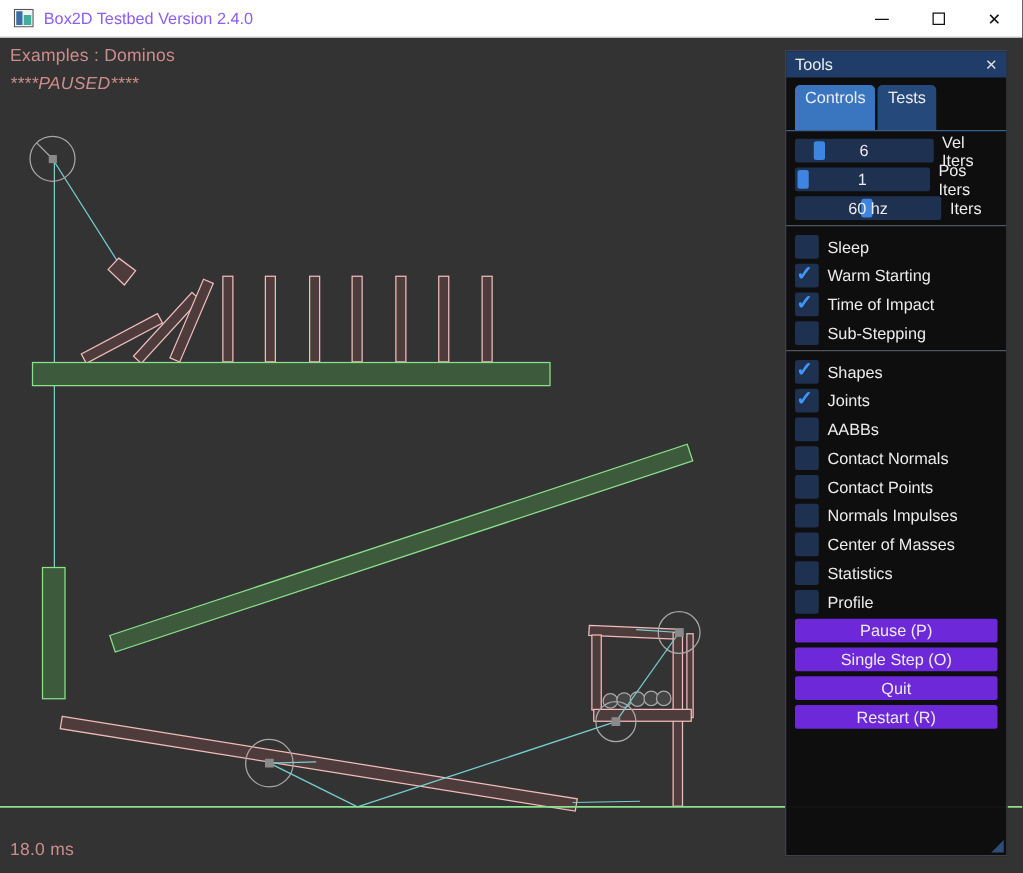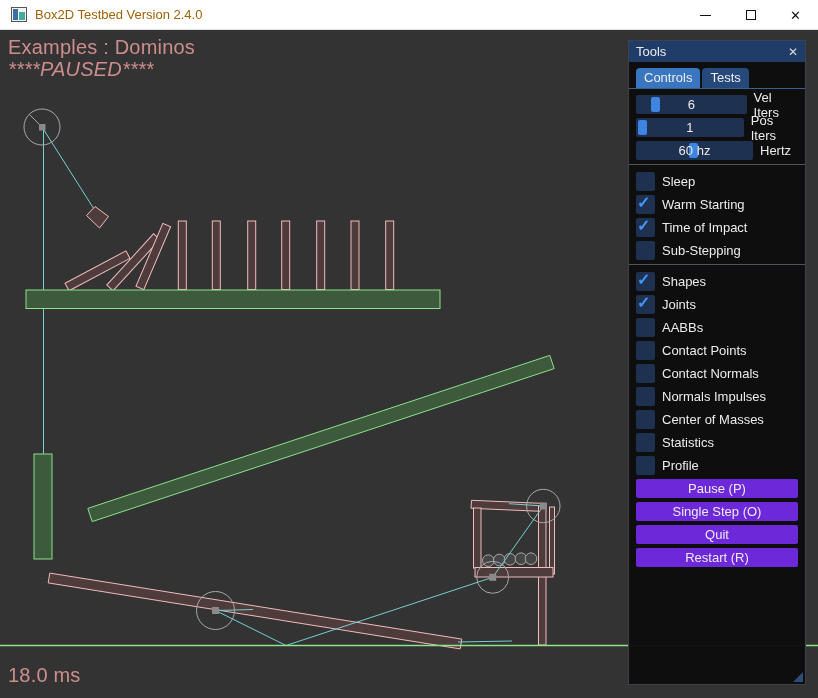--- a/index.html
+++ b/index.html
@@ -2,50 +2,50 @@
 <html><head>
 <meta charset="utf-8">
 <style>
   * { margin:0; padding:0; box-sizing:border-box; }
   html,body { width:818px; height:698px; overflow:hidden; }
   body { position:relative; background:#333333; font-family:"Liberation Sans", sans-serif; }
 
   
   #titlebar { position:absolute; left:0; top:0; width:818px; height:30px; background:#ffffff; display:flex; align-items:center; z-index:30; border-bottom:1px solid #e0e0e0;}
   #app-icon { width:16px; height:15px; margin-left:11px; }
-  #window-title { font-size:13px; color:#a16207; margin-left:8px; }
+  #window-title { font-size:13px; color:#8b5cf6; margin-left:8px; }
   #win-controls { position:absolute; right:0; top:0; height:30px; display:flex; }
   .win-btn { width:45px; height:30px; display:flex; align-items:center; justify-content:center; color:#111; }
   .glyph-min { width:11px; border-top:1px solid #111; display:block; }
   .glyph-max { width:10px; height:10px; border:1.2px solid #111; display:block; }
   .glyph-close { font-size:13px; line-height:1; }
 
   
   #scene { position:absolute; left:0; top:0; width:818px; height:698px; z-index:1; }
-  .scene-label { position:absolute; font-size:20px; color:#ce8d8d; z-index:5; letter-spacing:0.2px; }
+  .scene-label { position:absolute; font-size:14px; color:#ce8d8d; z-index:5; letter-spacing:0.2px; }
   #example-label { left:8px; top:36px; }
   #paused-label  { left:8px; top:58px;font-style:italic; }
   #frame-time    { left:8px; bottom:11px; }
 
   .sp { fill:#4e3c3c; stroke:#f0bcbc; stroke-width:1; }
   .sg { fill:#3d5a3d; stroke:#8be28b; stroke-width:1; }
   .gc { fill:none; stroke:#a8a8a8; stroke-width:1; }
   .ball { fill:#454545; stroke:#a8a8a8; stroke-width:1; }
   .joint { stroke:#76cfcf; stroke-width:1; fill:none; }
   .anchor { fill:#8a8a8a; }
 
   
   #panel { position:absolute; left:628px; top:40px; width:178px; height:645px; background:rgba(13,13,13,0.97); border:1px solid #3f4049; z-index:20; color:#ececec; font-size:13px; }
   #panel-titlebar { height:21px; background:#1f3d68; display:flex; align-items:center; padding:0 7px;gap:32px; }
   #panel-title { flex:1; font-size:13px; }
   #panel-close { font-size:12px; color:#dcdcdc; cursor:default; }
   #panel-body { padding:4px 7px 0 7px; }
 
   #tabbar { display:flex; gap:2px; border-bottom:1px solid #3a6090; margin:2px -7px 6px -7px; padding:0 7px; }
-  .tab { height:20px; line-height:20px; padding:0 8px; border-radius:4px 4px 0 0; background:#25497b; }
+  .tab { height:36px; line-height:20px; padding:0 8px; border-radius:4px 4px 0 0; background:#25497b; }
   .tab.active { background:#3a76c0; }
 
   .slider-row { display:flex; align-items:center; height:19px; margin-bottom:4px; }
   .slider-track { position:relative; width:117px; height:19px; background:#1e3151; border-radius:2px; }
   .slider-grab { position:absolute; top:2px; width:9px; height:15px; background:#3d85e0; border-radius:2px; }
   .slider-value { position:absolute; left:0; top:0; width:100%; height:19px; line-height:19px; text-align:center; }
   .slider-label { margin-left:7px; }
 
   .sep { border-top:1px solid #505560; margin:4px -7px 7px -7px; }
 
@@ -168,21 +168,21 @@
             <span class="slider-grab" style="left: 2px;"></span>
             <span class="slider-value">1</span>
           </div>
           <span class="slider-label">Pos Iters</span>
         </div>
         <div class="slider-row">
           <div class="slider-track">
             <span class="slider-grab" style="left: 53px;"></span>
             <span class="slider-value">60 hz</span>
           </div>
-          <span class="slider-label">Hertz</span>
+          <span class="slider-label">Iters</span>
         </div>
       </div>
     <div class="sep"></div>
     <div id="cbg0">
         <div class="cb-row">
           <div class="cb-box"></div>
           <span class="cb-label">Sleep</span>
         </div>
         <div class="cb-row">
           <div class="cb-box">
@@ -214,25 +214,25 @@
             <span class="cb-check">✓</span>
           </div>
           <span class="cb-label">Joints</span>
         </div>
         <div class="cb-row">
           <div class="cb-box"></div>
           <span class="cb-label">AABBs</span>
         </div>
         <div class="cb-row">
           <div class="cb-box"></div>
+          <span class="cb-label">Contact Normals</span>
+        </div>
+        <div class="cb-row">
+          <div class="cb-box"></div>
           <span class="cb-label">Contact Points</span>
-        </div>
-        <div class="cb-row">
-          <div class="cb-box"></div>
-          <span class="cb-label">Contact Normals</span>
         </div>
         <div class="cb-row">
           <div class="cb-box"></div>
           <span class="cb-label">Normals Impulses</span>
         </div>
         <div class="cb-row">
           <div class="cb-box"></div>
           <span class="cb-label">Center of Masses</span>
         </div>
         <div class="cb-row">

